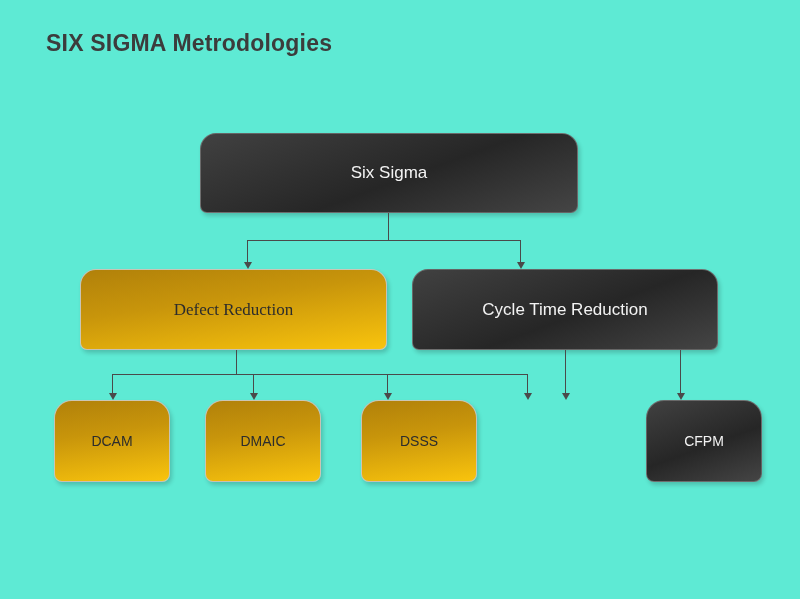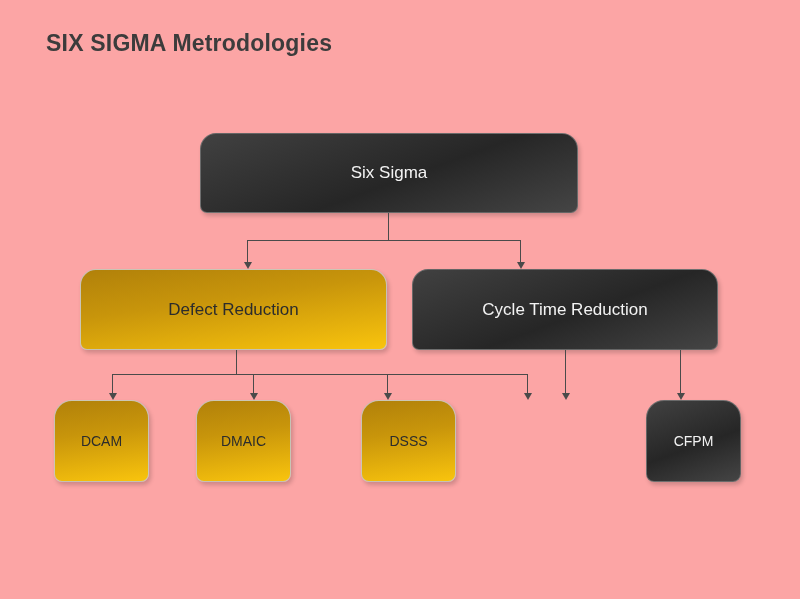--- a/index.html
+++ b/index.html
@@ -1,17 +1,17 @@
 <!DOCTYPE html>
 <html><head>
 <meta charset="utf-8">
 <style>
   html,body{margin:0;padding:0;background:#ffffff;}
   .canvas{
-    position:relative;width:800px;height:599px;background:#fca5a5;overflow:hidden;
+    position:relative;width:800px;height:599px;background:#5eead4;overflow:hidden;
     font-family:"Liberation Sans","DejaVu Sans",sans-serif;
   }
   .page-title{
     position:absolute;left:46px;top:30px;margin:0;
     font-size:23px;font-weight:bold;color:#3c3c3c;letter-spacing:0.2px;
   }
   .node{
     position:absolute;display:flex;align-items:center;justify-content:center;
     text-align:center;box-sizing:border-box;
     box-shadow:2px 3px 4px rgba(0,0,0,0.18);
@@ -19,25 +19,25 @@
   .node.dark{
     background:linear-gradient(160deg,#414141 0%,#262626 55%,#454545 100%);
     color:#f3f3f3;border:1px solid rgba(150,150,150,0.55);
   }
   .node.gold{
     background:linear-gradient(172deg,#b1810a 0%,#c8950b 40%,#f9c40d 100%);
     color:#2c2c2c;border:1px solid rgba(200,200,200,0.9);
   }
   .lvl1{left:200px;top:133px;width:378px;height:80px;border-radius:16px 16px 7px 7px;font-size:17px;}
   .lvl2{top:269px;height:81px;border-radius:16px 16px 7px 7px;font-size:17px;}
-  .lvl2.left{left:80px;width:307px;}
+  .lvl2.left{left:80px;width:307px;font-family:Liberation Serif, serif;}
   .lvl2.right{left:412px;width:306px;text-align:center;}
-  .lvl3{top:400px;width:95px;height:82px;border-radius:18px 18px 8px 8px;font-size:14px;}
+  .lvl3{top:400px;width:116px;height:82px;border-radius:18px 18px 8px 8px;font-size:14px;}
   .lvl3.b1{left:54px;}
-  .lvl3.b2{left:196px;text-align:center;}
+  .lvl3.b2{left:205px;text-align:center;}
   .lvl3.b3{left:349px;margin-left:12px;}
   .lvl3.b4{left:497px;}
   .lvl3.b5{left:638px;margin-left:8px;}
   .vline,.hline{position:absolute;background:#4a4a4a;}
   .vline{width:1px;}
   .hline{height:1px;}
   .arrow{
     position:absolute;width:0;height:0;
     border-left:4px solid transparent;border-right:4px solid transparent;
     border-top:7px solid #4a4a4a;

